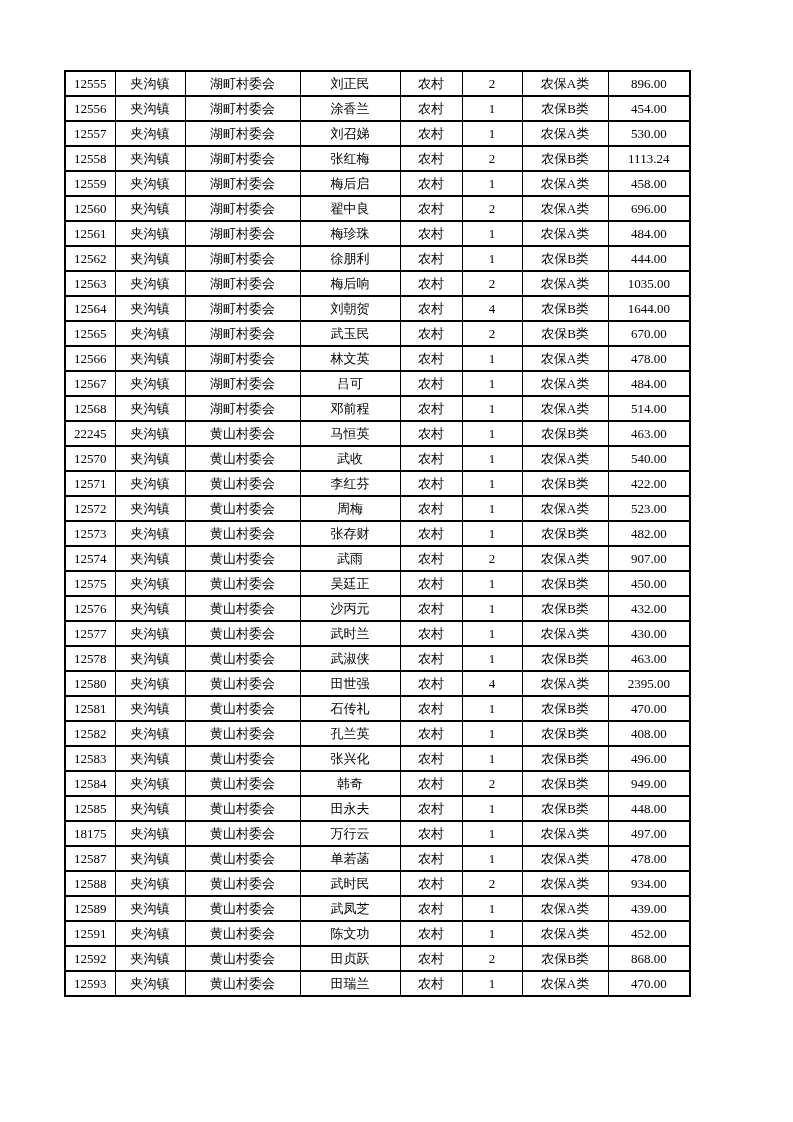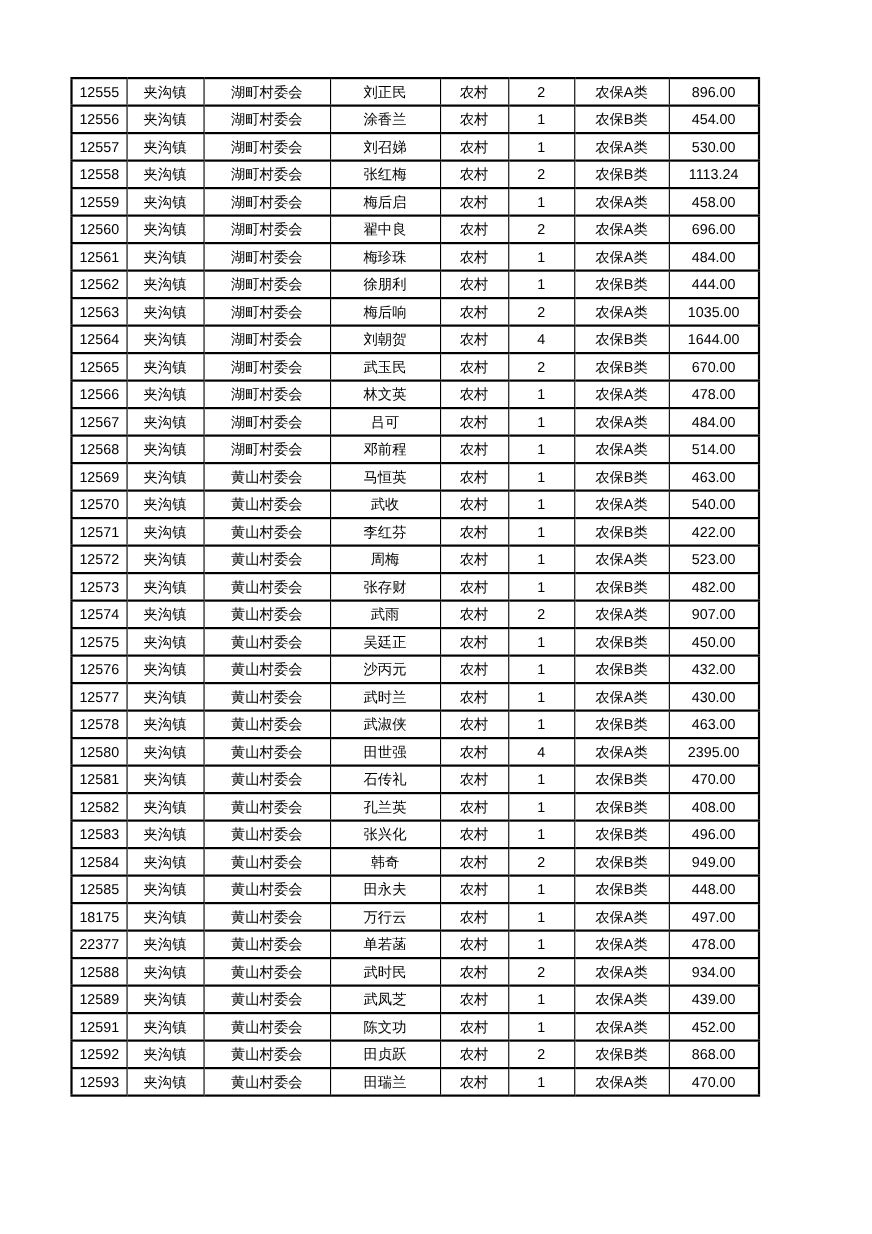--- a/index.html
+++ b/index.html
@@ -6,21 +6,21 @@
     margin: 0;
     padding: 0;
     background: #ffffff;
   }
   .page {
     position: relative;
     width: 793px;
     height: 1122px;
     background: #ffffff;
     overflow: hidden;
-    font-family: Liberation Sans, sans-serif;
+    font-family: Liberation Serif, serif;
   }
   table.payment-table {
     position: absolute;
     left: 64px;
     top: 70px;
     width: 625px;
     border-collapse: collapse;
     table-layout: fixed;
     border: 2px solid #000000;
   }
@@ -188,21 +188,21 @@
           <td>12568</td>
           <td>夹沟镇</td>
           <td>湖町村委会</td>
           <td>邓前程</td>
           <td>农村</td>
           <td>1</td>
           <td>农保A类</td>
           <td>514.00</td>
         </tr>
         <tr>
-          <td>12569</td>
+          <td>22245</td>
           <td>夹沟镇</td>
           <td>黄山村委会</td>
           <td>马恒英</td>
           <td>农村</td>
           <td>1</td>
           <td>农保B类</td>
           <td>463.00</td>
         </tr>
         <tr>
           <td>12570</td>
@@ -358,21 +358,21 @@
           <td>18175</td>
           <td>夹沟镇</td>
           <td>黄山村委会</td>
           <td>万行云</td>
           <td>农村</td>
           <td>1</td>
           <td>农保A类</td>
           <td>497.00</td>
         </tr>
         <tr>
-          <td>22377</td>
+          <td>12587</td>
           <td>夹沟镇</td>
           <td>黄山村委会</td>
           <td>单若菡</td>
           <td>农村</td>
           <td>1</td>
           <td>农保A类</td>
           <td>478.00</td>
         </tr>
         <tr>
           <td>12588</td>

